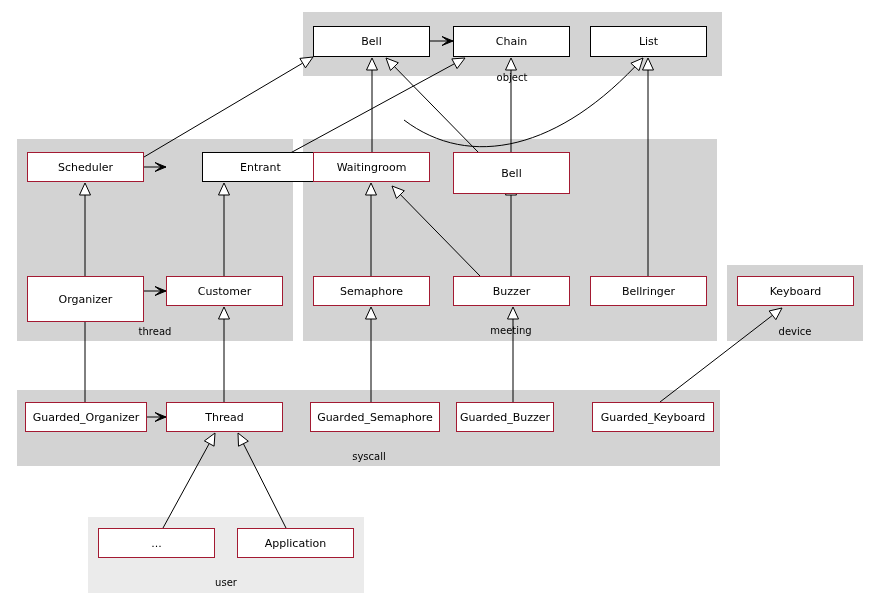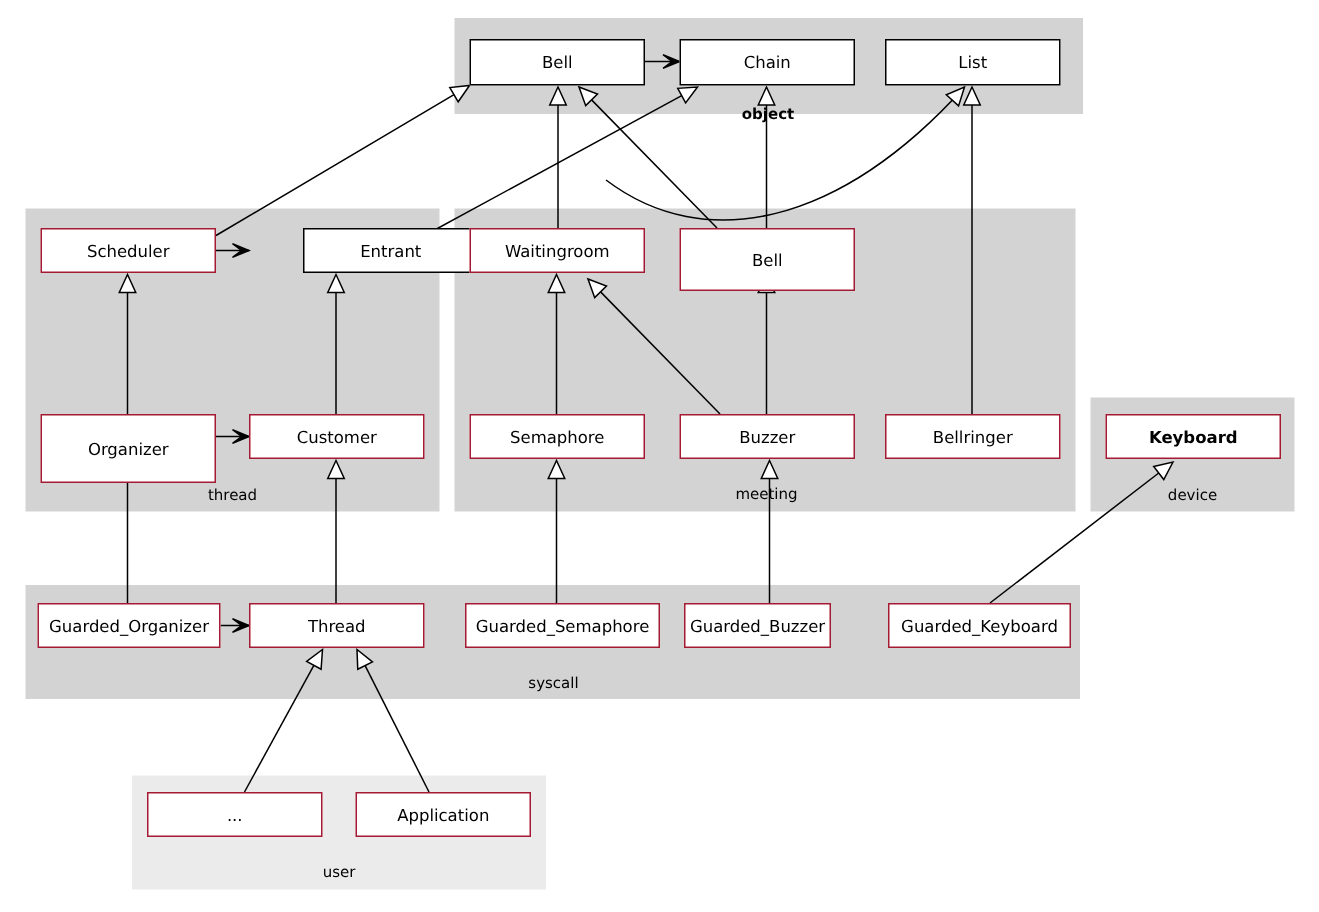--- a/index.html
+++ b/index.html
@@ -17,21 +17,21 @@
   svg.edges{position:absolute;left:0;top:0;width:879px;height:608px;overflow:visible;}
   svg.edges line, svg.edges path{stroke:#000;stroke-width:1;fill:none;}
 </style>
 </head>
 <body>
 
 <div id="canvas">
 
   <div id="groups-layer">
       <div class="group" style="left: 303px; top: 12px; width: 419px; height: 64px; background: rgb(211, 211, 211);"></div>
-      <div class="group-label" style="left: 512px; top: 77px; transform: translate(-50%, -50%); font-weight: bold;">object</div>
+      <div class="group-label" style="left: 512px; top: 77px; transform: translate(-50%, -50%);">object</div>
       <div class="group" style="left: 17px; top: 139px; width: 276px; height: 202px; background: rgb(211, 211, 211);"></div>
       <div class="group-label" style="left: 155px; top: 331px; transform: translate(-50%, -50%);">thread</div>
       <div class="group" style="left: 303px; top: 139px; width: 414px; height: 202px; background: rgb(211, 211, 211);"></div>
       <div class="group-label" style="left: 511px; top: 330px; transform: translate(-50%, -50%);">meeting</div>
       <div class="group" style="left: 727px; top: 265px; width: 136px; height: 76px; background: rgb(211, 211, 211);"></div>
       <div class="group-label" style="left: 795px; top: 331px; transform: translate(-50%, -50%);">device</div>
       <div class="group" style="left: 17px; top: 390px; width: 703px; height: 76px; background: rgb(211, 211, 211);"></div>
       <div class="group-label" style="left: 369px; top: 456px; transform: translate(-50%, -50%);">syscall</div>
       <div class="group" style="left: 88px; top: 517px; width: 276px; height: 76px; background: rgb(235, 235, 235);"></div>
       <div class="group-label" style="left: 226px; top: 582px; transform: translate(-50%, -50%);">user</div>
@@ -138,21 +138,21 @@
       <div class="node black" style="left: 590px; top: 26px; width: 117px; height: 31px; text-align: center;">List</div>
       <div class="node red" style="left: 27px; top: 152px; width: 117px; height: 30px;">Scheduler</div>
       <div class="node black" style="left: 166px; top: 152px; width: 117px; height: 30px; margin-left: 36px;">Entrant</div>
       <div class="node red" style="left: 313px; top: 152px; width: 117px; height: 30px;">Waitingroom</div>
       <div class="node red" style="left: 453px; top: 152px; width: 117px; height: 42px;">Bell</div>
       <div class="node red" style="left: 27px; top: 276px; width: 117px; height: 46px;">Organizer</div>
       <div class="node red" style="left: 166px; top: 276px; width: 117px; height: 30px;">Customer</div>
       <div class="node red" style="left: 313px; top: 276px; width: 117px; height: 30px;">Semaphore</div>
       <div class="node red" style="left: 453px; top: 276px; width: 117px; height: 30px;">Buzzer</div>
       <div class="node red" style="left: 590px; top: 276px; width: 117px; height: 30px;">Bellringer</div>
-      <div class="node red" style="left: 737px; top: 276px; width: 117px; height: 30px; font-weight: bold;">Keyboard</div>
+      <div class="node red" style="left: 737px; top: 276px; width: 117px; height: 30px;">Keyboard</div>
       <div class="node red" style="left: 25px; top: 402px; width: 122px; height: 30px;">Guarded_Organizer</div>
       <div class="node red" style="left: 166px; top: 402px; width: 117px; height: 30px;">Thread</div>
       <div class="node red" style="left: 310px; top: 402px; width: 130px; height: 30px;">Guarded_Semaphore</div>
       <div class="node red" style="left: 456px; top: 402px; width: 98px; height: 30px;">Guarded_Buzzer</div>
       <div class="node red" style="left: 592px; top: 402px; width: 122px; height: 30px;">Guarded_Keyboard</div>
       <div class="node red" style="left: 98px; top: 528px; width: 117px; height: 30px;">...</div>
       <div class="node red" style="left: 237px; top: 528px; width: 117px; height: 30px;">Application</div>
     </div>
 
 </div>

